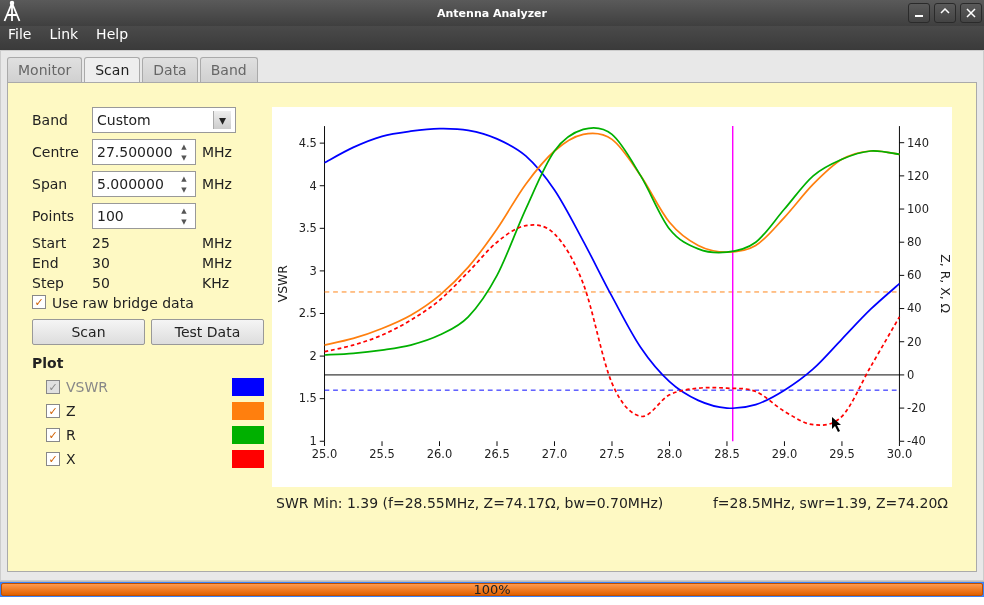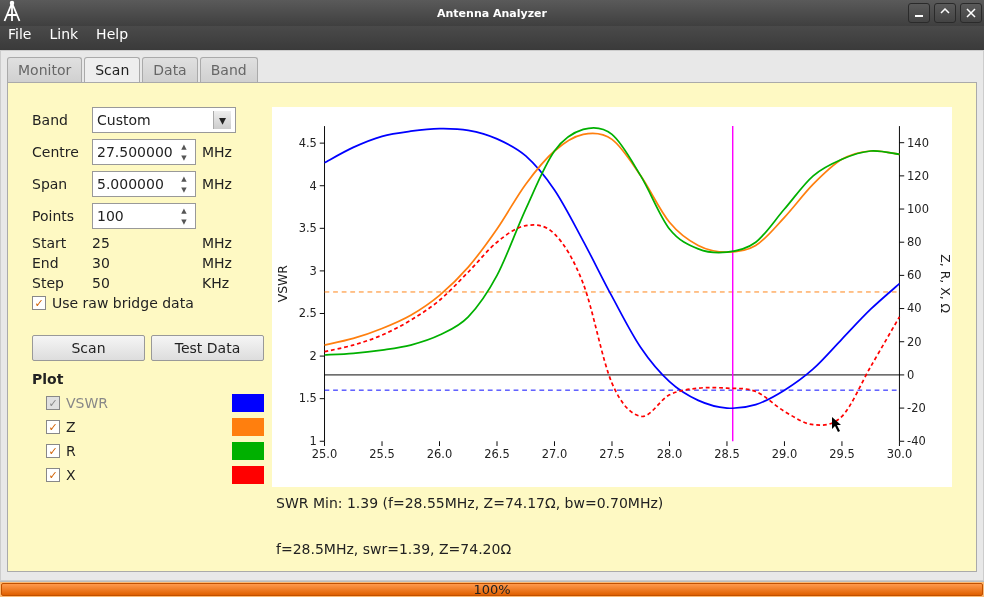--- a/index.html
+++ b/index.html
@@ -30,40 +30,40 @@
 .select-box, .spin-box { border: 1px solid #999; background: #fff; height: 26px; display: flex; align-items: center; padding: 0 4px; font-size: 14px; }
 .select-box { width: 144px; justify-content: space-between; box-shadow: inset 0 1px 0 #fff; }
 .select-box .chev { width: 18px; height: 18px; background: linear-gradient(to bottom,#eee,#ccc); border-left: 1px solid #aaa; display:flex; align-items:center; justify-content:center; }
 .spin-box { width: 104px; justify-content: space-between; }
 .spin-box .spin-btns { display:flex; flex-direction:column; width:14px; height:22px; }
 .spin-box .sbtn { flex:1; display:flex; align-items:center; justify-content:center; font-size:7px; color:#555; cursor:pointer; }
 .readout-row { display: flex; margin-bottom: 4px; }
 .readout-row .lbl { width: 60px; }
 .readout-row .val { width: 110px; }
 .readout-row .unit { width: 40px; }
-.chk-row { display:flex; align-items:center; gap:6px; margin: 4px 0 24px 0; }
+.chk-row { display:flex; align-items:flex-start; gap:6px; margin: 4px 0 8px 0; }
 .checkbox { width:14px; height:14px; border:1px solid #888; background:#fff; display:flex; align-items:center; justify-content:center; flex-shrink:0; }
 .checkbox.checked::after { content:"✓"; font-size:11px; color:#d06000; line-height:1; }
 .checkbox.grey { background:#e0e0e0; }
 .checkbox.grey.checked::after { color:#888; }
 .button-row { display:flex; gap:6px; margin-bottom: 10px; }
 .btn { flex:1; border:1px solid #999; background: linear-gradient(to bottom,#f5f5f5,#ddd); height:26px; display:flex; align-items:center; justify-content:center; font-size:14px; cursor:pointer; border-radius:2px; }
 
 .plot-heading { font-weight: bold; margin-bottom: 4px; }
 .series-row { display:flex; align-items:center; gap:6px; padding: 3px 0 3px 14px; }
 .series-row .series-label { flex:1; }
 .swatch { width:32px; height:18px; }
 
 .chart-col { flex:1; position: relative; }
 .chart-area { background: #fff; height: 380px; position: relative; }
 .plot-canvas { position:absolute; inset:0; }
-.chart-status { font-size: 14px; color:#222; display:flex; gap:30px; padding: 8px 4px 0 4px; flex-direction: column; }
+.chart-status { font-size: 14px; color:#222; display:flex; gap:30px; padding: 8px 4px 0 4px; }
 .chart-status .left { flex:1; }
 
-.progress-bar { height: 16px; background: #fdba74; border-top:1px solid #bbb; position: relative; }
+.progress-bar { height: 16px; background: #3b82f6; border-top:1px solid #bbb; position: relative; }
 .progress-bar .fill { position:absolute; inset:1px 1px 1px 1px; right:auto; width: calc(100% - 2px); background: linear-gradient(to bottom,#ff9a4d,#e06000); border:1px solid #c05000; border-radius:2px; }
 .progress-bar .pct { position:absolute; inset:0; display:flex; align-items:center; justify-content:center; font-size:13px; color:#222; }
 
 .cursor-arrow { position:absolute; width:12px; height:16px; }
 </style>
 </head>
 <body>
 
 <div class="titlebar">
   <div class="app-icon">

